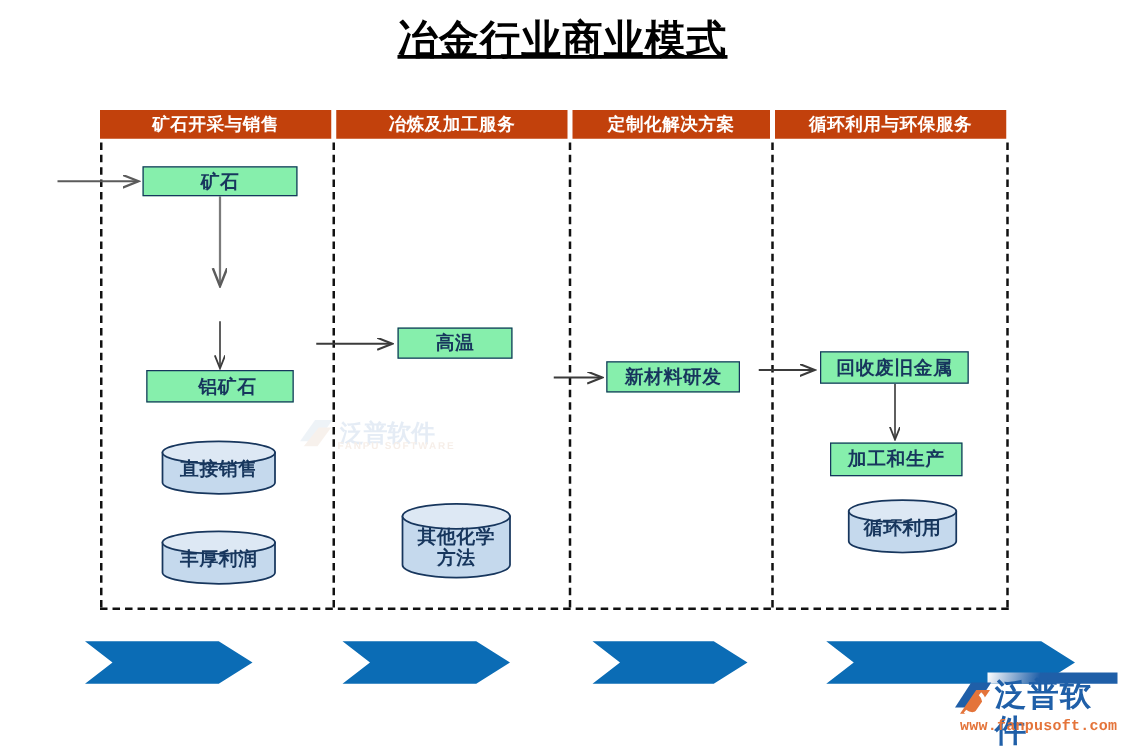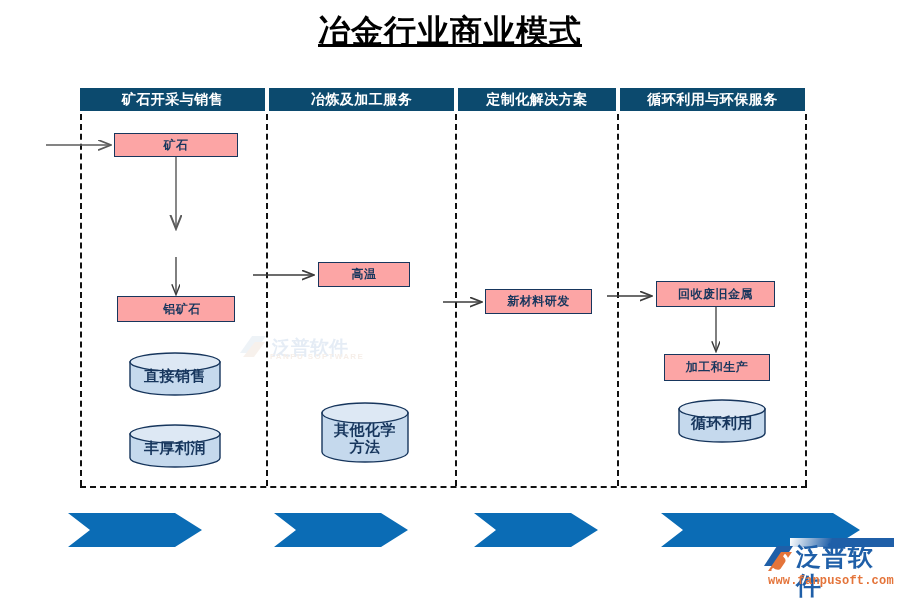--- a/index.html
+++ b/index.html
@@ -30,21 +30,21 @@
     font-weight: bold;
     color: #000000;
     letter-spacing: 1px;
     text-decoration: underline;
   }
 
   
   .hdr {
     position: absolute;
     height: 23px;
-    background: #0c4a6e;
+    background: #c2410c;
     color: #ffffff;
     font-family: "Liberation Serif", "DejaVu Serif", serif;
     font-size: 14px;
     font-weight: bold;
     display: flex;
     align-items: center;
     justify-content: center;
     letter-spacing: 0.5px;
     box-sizing: border-box;
   }
@@ -58,24 +58,24 @@
   .lane-h {
     position: absolute;
     height: 0;
     border-top: 2px dashed #111111;
   }
 
   
   .box {
     position: absolute;
     border: 1.5px solid #17365d;
-    background: #fca5a5;
+    background: #86efac;
     color: #17365d;
     font-family: "Liberation Serif", "DejaVu Serif", serif;
-    font-size: 12px;
+    font-size: 15px;
     font-weight: bold;
     display: flex;
     align-items: center;
     justify-content: center;
     box-sizing: border-box;
     letter-spacing: 0.5px;
   }
 
   
   .cyl {

